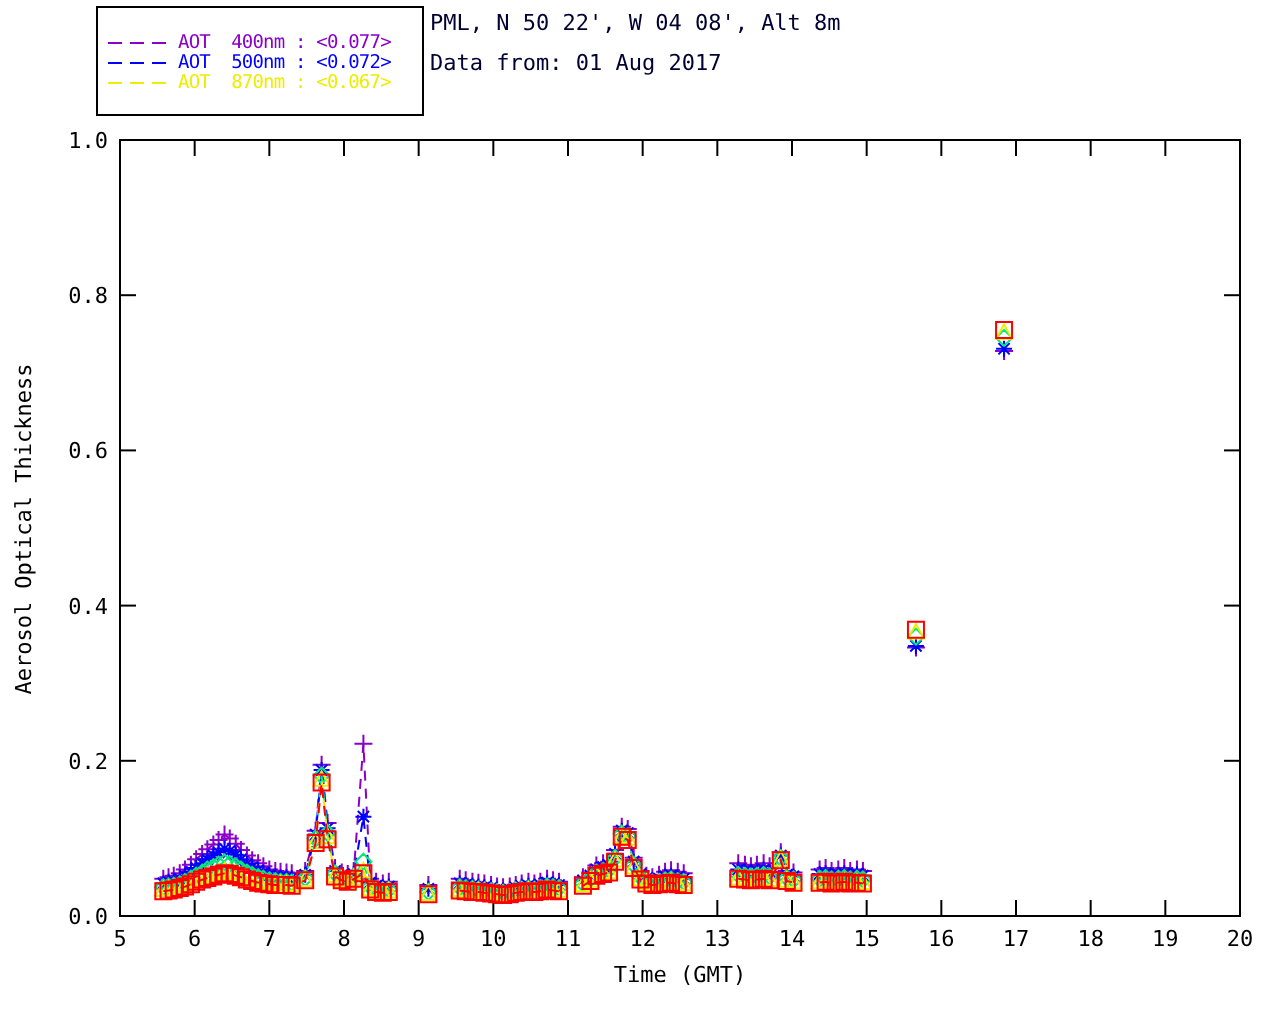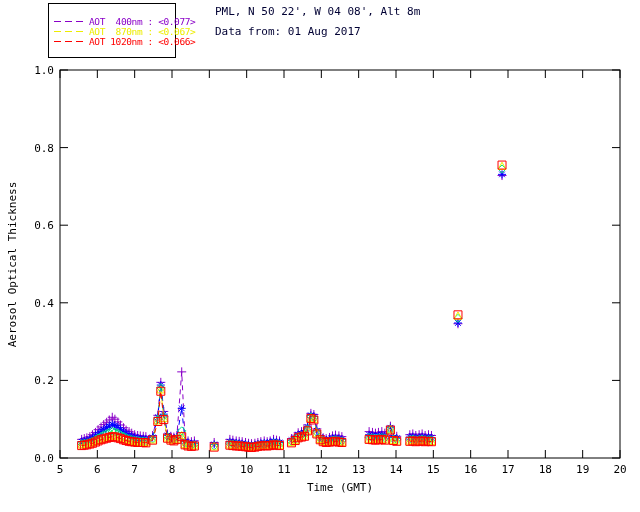--- a/index.html
+++ b/index.html
@@ -9,21 +9,21 @@
     overflow:hidden;
   }
   #plot-svg{position:absolute;left:0;top:0;}
   .hdr{
     position:absolute;left:215px;white-space:pre;
     font-size:11px;color:#000033;line-height:13px;
   }
   #title{top:5px;}
   #subtitle{top:25px;}
   #legend{
-    position:absolute;left:48px;top:3px;width:128px;height:55px;
+    position:absolute;left:48px;top:3px;width:164px;height:55px;
     border:1px solid #000;background:#fff;box-sizing:border-box;
     display:flex;flex-direction:column;justify-content:space-around;
     padding:12px 0;
   }
   .legend-row{display:flex;align-items:center;gap:5px;padding-left:5px;height:10px;}
   .legend-dash{width:30px;height:1px;flex:0 0 30px;}
   .legend-label{font-size:9.5px;white-space:pre;letter-spacing:-0.4px;}
   #ylabel{
     position:absolute;left:-108px;top:258px;width:240px;text-align:center;
     font-size:11px;color:#000;transform:rotate(-90deg);transform-origin:center;
@@ -137,23 +137,23 @@
 
   <div id="title" class="hdr">PML, N 50 22', W 04 08', Alt 8m</div>
   <div id="subtitle" class="hdr">Data from: 01 Aug 2017</div>
 
   <div id="legend">
     <div class="legend-row">
       <span class="legend-dash" style="background: repeating-linear-gradient(90deg, rgb(138, 0, 200) 0px, rgb(138, 0, 200) 7px, transparent 7px, transparent 11px);"></span>
       <span class="legend-label" style="color: rgb(138, 0, 200);">AOT  400nm : &lt;0.077&gt;</span>
     </div>
     <div class="legend-row">
+      <span class="legend-dash" style="background: repeating-linear-gradient(90deg, rgb(0, 0, 255) 0px, rgb(0, 0, 255) 7px, transparent 7px, transparent 11px);"></span>
+      <span class="legend-label" style="color: rgb(0, 0, 255);">AOT  500nm : &lt;0.072&gt;</span>
+    </div>
+    <div class="legend-row">
       <span class="legend-dash" style="background: repeating-linear-gradient(90deg, rgb(237, 237, 0) 0px, rgb(237, 237, 0) 7px, transparent 7px, transparent 11px);"></span>
       <span class="legend-label" style="color: rgb(237, 237, 0);">AOT  870nm : &lt;0.067&gt;</span>
-    </div>
-    <div class="legend-row">
-      <span class="legend-dash" style="background: repeating-linear-gradient(90deg, rgb(255, 0, 0) 0px, rgb(255, 0, 0) 7px, transparent 7px, transparent 11px);"></span>
-      <span class="legend-label" style="color: rgb(255, 0, 0);">AOT 1020nm : &lt;0.066&gt;</span>
     </div>
   </div>
 
   <div id="ylabel">Aerosol Optical Thickness</div>
 </div>
 
 </body></html>

